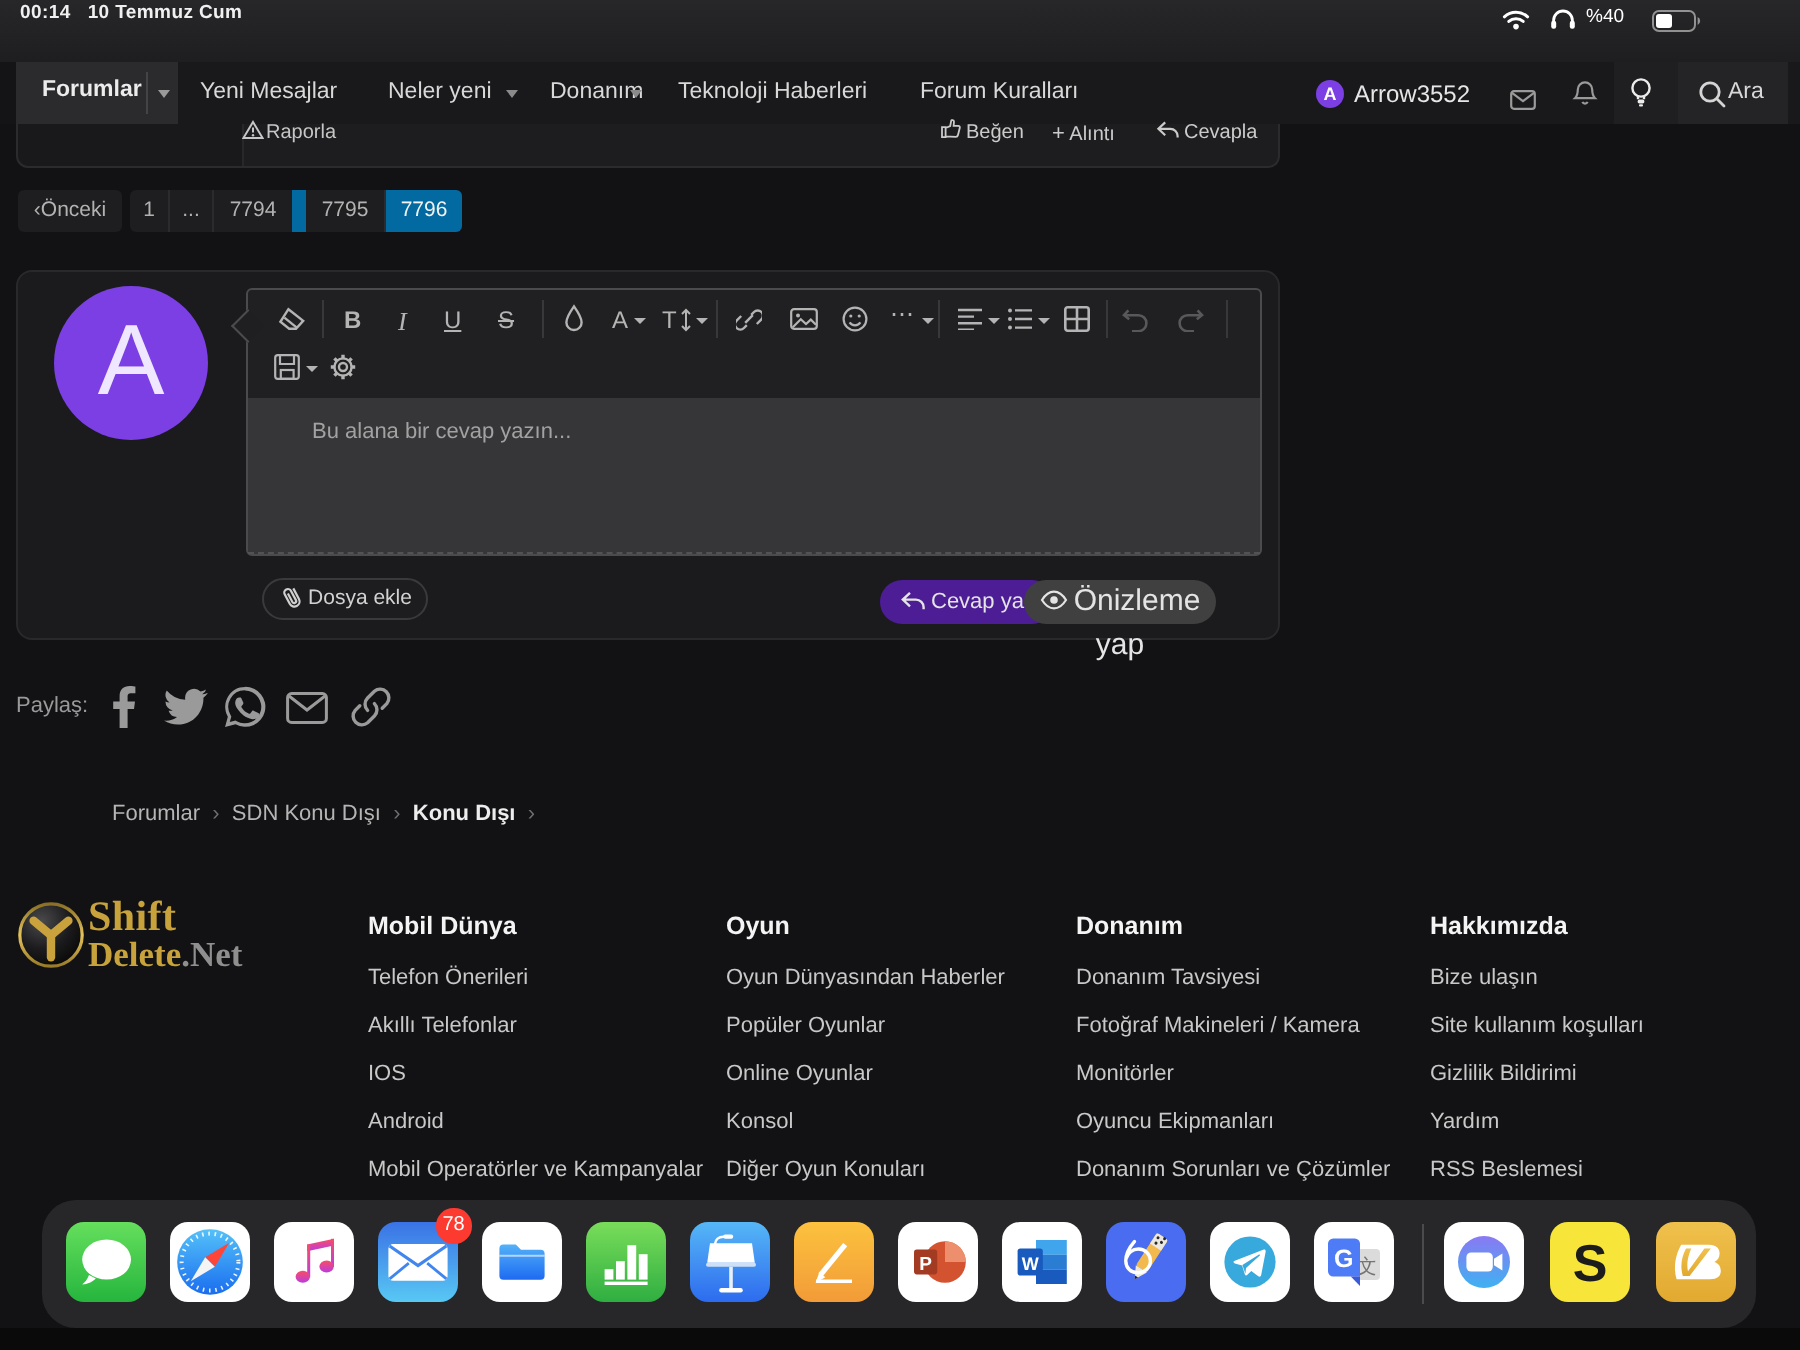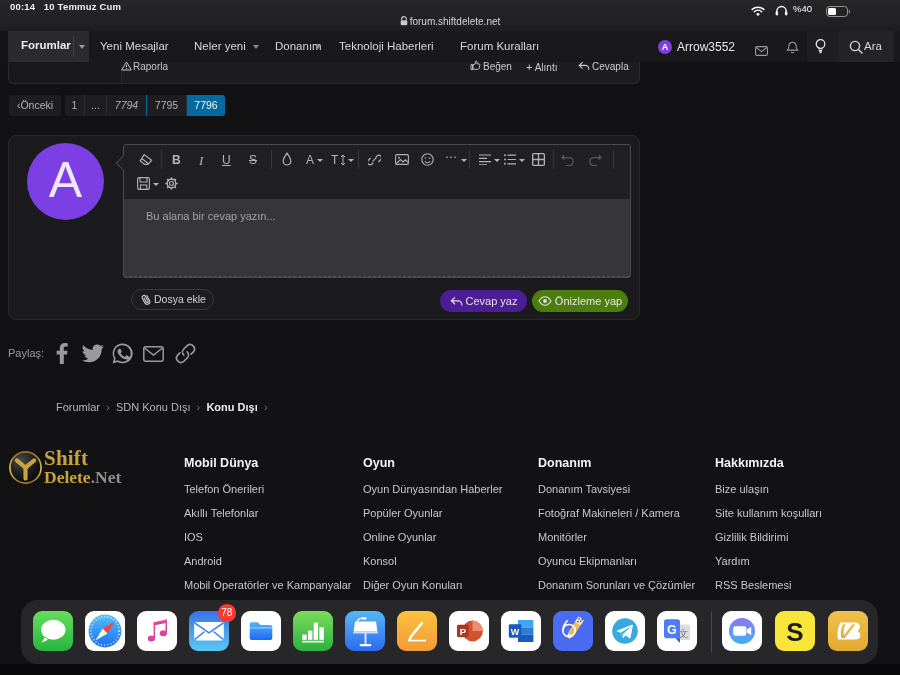--- a/index.html
+++ b/index.html
@@ -6,25 +6,20 @@
         font-family:"Liberation Sans",sans-serif;-webkit-font-smoothing:antialiased;}
   .abs{position:absolute;}
   .ic{display:inline-block;vertical-align:middle;}
   .fl{font-size:11px;color:#c8c8c8;}
 </style></head>
 <body>
 <div id="root">
 
 <div class="abs" style="left:0;top:0;width:900px;height:31px;background:linear-gradient(#27272a,#1e1e20);"></div>
 <div class="abs" style="left:10px;top:0.5px;font-size:9.5px;font-weight:bold;color:#f0f0f0;letter-spacing:.2px;">00:14&nbsp;&nbsp;&nbsp;10 Temmuz Cum</div>
-<div class="abs" style="left:0;top:15.5px;width:900px;text-align:center;font-size:10px;color:#d6d6d6;">
-  <svg class="ic" width="8" height="10" viewBox="0 0 8 10" style="margin:-1px 2px 0 0;">
-        <path d="M1.6 4.2V3a2.4 2.4 0 0 1 4.8 0v1.2" fill="none" stroke="#c9c9c9" stroke-width="1.1"></path>
-        <rect x="0.7" y="4.2" width="6.6" height="5" rx="1.2" fill="#c9c9c9"></rect>
-      </svg>forum.shiftdelete.net</div>
 
 <div class="abs" style="left:750px;top:2px;">
   <svg width="16" height="11" viewBox="0 0 16 11">
         <path d="M2.2 4.4a8.6 8.6 0 0 1 11.6 0" fill="none" stroke="#fff" stroke-width="1.5" stroke-linecap="round"></path>
         <path d="M4.4 6.7a5.4 5.4 0 0 1 7.2 0" fill="none" stroke="#fff" stroke-width="1.5" stroke-linecap="round"></path>
         <circle cx="8" cy="9.3" r="1.4" fill="#fff"></circle>
       </svg>
 </div>
 <div class="abs" style="left:775px;top:2px;">
   <svg width="13" height="11" viewBox="0 0 13 11">
@@ -103,31 +98,31 @@
 <div class="abs" style="left:526px;top:60.5px;font-size:10px;color:#cbcbcb;"><span style="font-size:11px;">+</span> Alıntı</div>
 <div class="abs" style="left:578px;top:60.5px;font-size:10px;color:#cbcbcb;">
   <svg class="ic" width="12" height="10" viewBox="0 0 12 10" style="margin:-2px 2px 0 0;">
         <path d="M4.6 1.2 L1.2 4.4 L4.6 7.6 M1.4 4.4 H7.2 a3.6 3.6 0 0 1 3.6 3.6 V8.8" fill="none" stroke="#cbcbcb" stroke-width="1.1"></path>
       </svg>Cevapla</div>
 
 <div class="abs" style="left:9px;top:94.5px;width:52px;height:21px;background:#1e1e20;border-radius:3px;text-align:center;line-height:21px;font-size:10.5px;color:#b2b2b2;">‹Önceki</div>
 <div class="abs" style="left:65px;top:94.5px;height:21px;background:#1e1e20;border-radius:3px;display:flex;line-height:21px;font-size:10.5px;color:#b2b2b2;text-align:center;">
   <div style="width:19px;border-right:1px solid #2b2b2e;">1</div>
   <div style="width:21px;border-right:1px solid #2b2b2e;">...</div>
-  <div style="width:39px;border-right:1px solid #0369a1;font-style:italic;">7794</div>
+  <div style="width:39px;border-right:7px solid #0369a1;">7794</div>
   <div style="width:39px;border-right:1px solid #2b2b2e;">7795</div>
   <div style="width:38px;background:#0369a1;color:#f2f2f2;border-radius:0 3px 3px 0;">7796</div>
 </div>
 
 <div class="abs" style="left:8px;top:135px;width:632px;height:185px;background:#1b1b1d;border:1px solid #29292c;border-radius:8px;box-sizing:border-box;"></div>
 <div class="abs" style="left:27px;top:143px;width:77px;height:77px;border-radius:50%;background:#7b3fe4;text-align:center;line-height:75px;font-size:50px;color:#efe7ff;">A</div>
 <div id="edbox" class="abs" style="left:123px;top:144px;width:508px;height:134px;border:1px solid #4b4b4e;border-radius:3px;box-sizing:border-box;background:#202022;"></div>
 <div class="abs" style="left:118px;top:156.5px;width:11px;height:11px;background:#1f1f21;border-left:1px solid #4b4b4e;border-bottom:1px solid #4b4b4e;transform:rotate(45deg);"></div>
 <div class="abs" style="left:124px;top:199px;width:506px;height:78px;background:#363639;border-bottom:1px dashed #525255;box-sizing:border-box;"></div>
-<div class="abs" style="left:146px;top:210px;font-size:11px;color:#a2a2a2;">Bu alana bir cevap yazın...</div>
+<div class="abs" style="left:156px;top:210px;font-size:11px;color:#a2a2a2;">Bu alana bir cevap yazın...</div>
 
 <div id="tb1" style="position:absolute;left:0;top:0;font-size:12px;color:#b4b4b4;">
   <svg class="abs" style="left:139px;top:153px;" width="14" height="13" viewBox="0 0 14 13">
         <path d="M5.2 1.6 L12.6 7.4 L9 11.4 H5.6 L1.2 7.9 Z" fill="none" stroke="#b4b4b4" stroke-width="1.2"></path>
         <path d="M3.2 5.8 L9.4 10.8" stroke="#b4b4b4" stroke-width="1.2"></path>
       </svg>
   <div class="abs" style="left:161px;top:150px;width:1px;height:19px;background:#38383b;"></div>
   <b class="abs" style="left:172px;top:153px;">B</b>
   <i class="abs" style="left:199px;top:153px;font-family:'Liberation Serif',serif;font-size:13px;">I</i>
   <span class="abs" style="left:222px;top:153px;text-decoration:underline;">U</span>
@@ -204,21 +199,21 @@
 </div>
 
 <div class="abs" style="left:131px;top:289px;width:83px;height:21px;background:#1d1d1f;border:1px solid #3a3a3d;border-radius:11px;box-sizing:border-box;line-height:19px;text-align:center;font-size:10.5px;color:#d2d2d2;">
   <svg class="ic" width="12" height="13" viewBox="0 0 12 13" style="margin:-2px 2px 0 1px;transform:rotate(-28deg);">
         <path d="M8.6 3v6a2.6 2.6 0 0 1-5.2 0V3.6a1.8 1.8 0 0 1 3.6 0v5.2a1 1 0 0 1-2 0V4" fill="none" stroke="#cfcfcf" stroke-width="1.1"></path>
       </svg>Dosya ekle</div>
 <div class="abs" style="left:440px;top:290px;width:87px;height:22px;background:#4c1d95;border-radius:11px;line-height:22px;text-align:center;font-size:11px;color:#e4e4e4;">
   <svg class="ic" width="13" height="11" viewBox="0 0 13 11" style="margin:-2px 3px 0 0;">
         <path d="M5 1.4 L1.4 4.8 L5 8.2 M1.7 4.8 H8 a3.8 3.8 0 0 1 3.8 3.8 V9.6" fill="none" stroke="#e4e4e4" stroke-width="1.2"></path>
       </svg>Cevap yaz</div>
-<div class="abs" style="left:532px;top:290px;width:96px;height:22px;background:#4d7c0f;border-radius:11px;line-height:22px;text-align:center;font-size:11px;color:#e4e4e4;">
+<div class="abs" style="left:512px;top:290px;width:96px;height:22px;background:#404040;border-radius:11px;line-height:22px;text-align:center;font-size:15px;color:#e4e4e4;">
   <svg class="ic" width="14" height="10" viewBox="0 0 14 10" style="margin:-2px 3px 0 0;">
         <path d="M1 5 C3 1.8 5 .8 7 .8 S11 1.8 13 5 C11 8.2 9 9.2 7 9.2 S3 8.2 1 5Z" fill="none" stroke="#e4e4e4" stroke-width="1.1"></path>
         <circle cx="7" cy="5" r="1.9" fill="#e4e4e4"></circle>
       </svg>Önizleme yap</div>
 
 <div class="abs" style="left:8px;top:347px;font-size:11px;color:#9a9a9a;">Paylaş:</div>
 <div id="social">
   <svg class="abs" style="left:56px;top:343px;" width="12" height="21" viewBox="0 0 12 21">
         <path d="M7.8 21V11.5h3.2l.5-3.7H7.8V5.4c0-1.1.3-1.8 1.9-1.8h2V.3C11.4.2 10.2 0 8.8 0 5.8 0 3.8 1.8 3.8 5v2.8H.6v3.7h3.2V21z" fill="#9a9a9a"></path>
       </svg>

